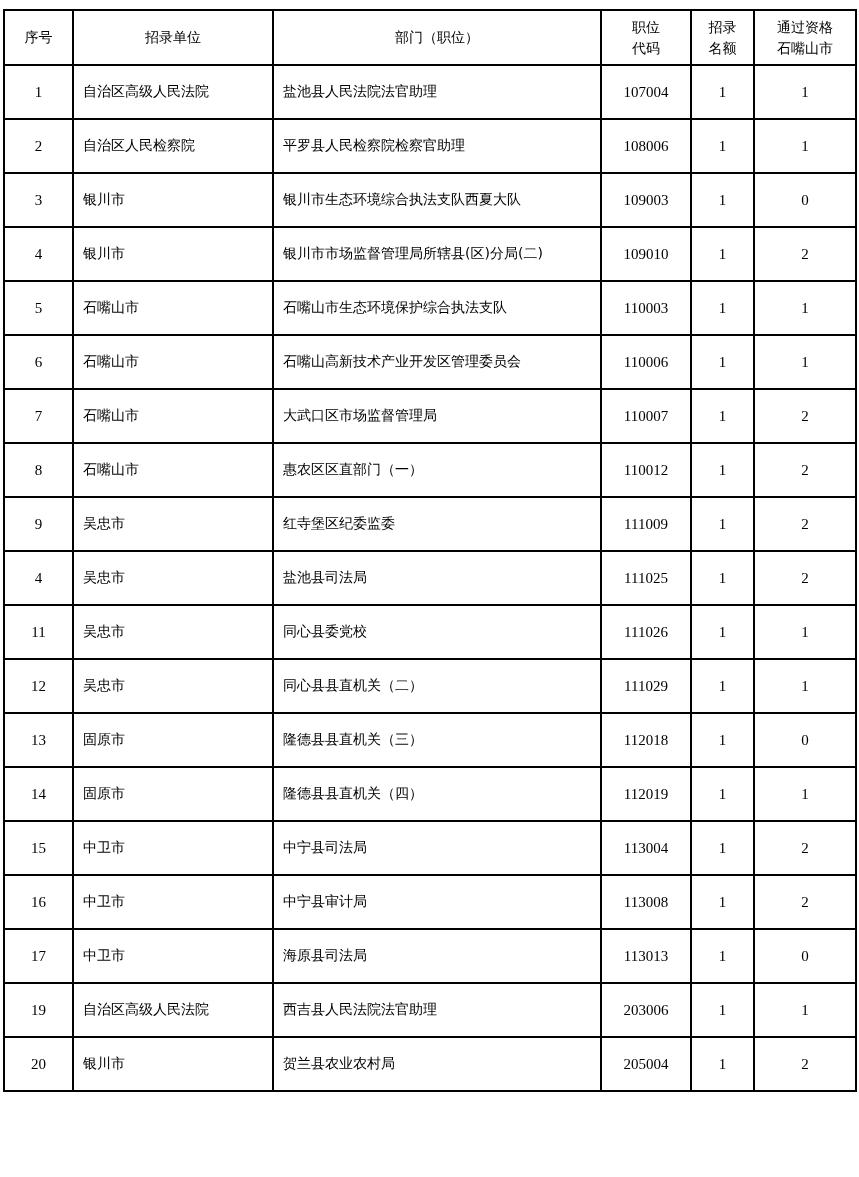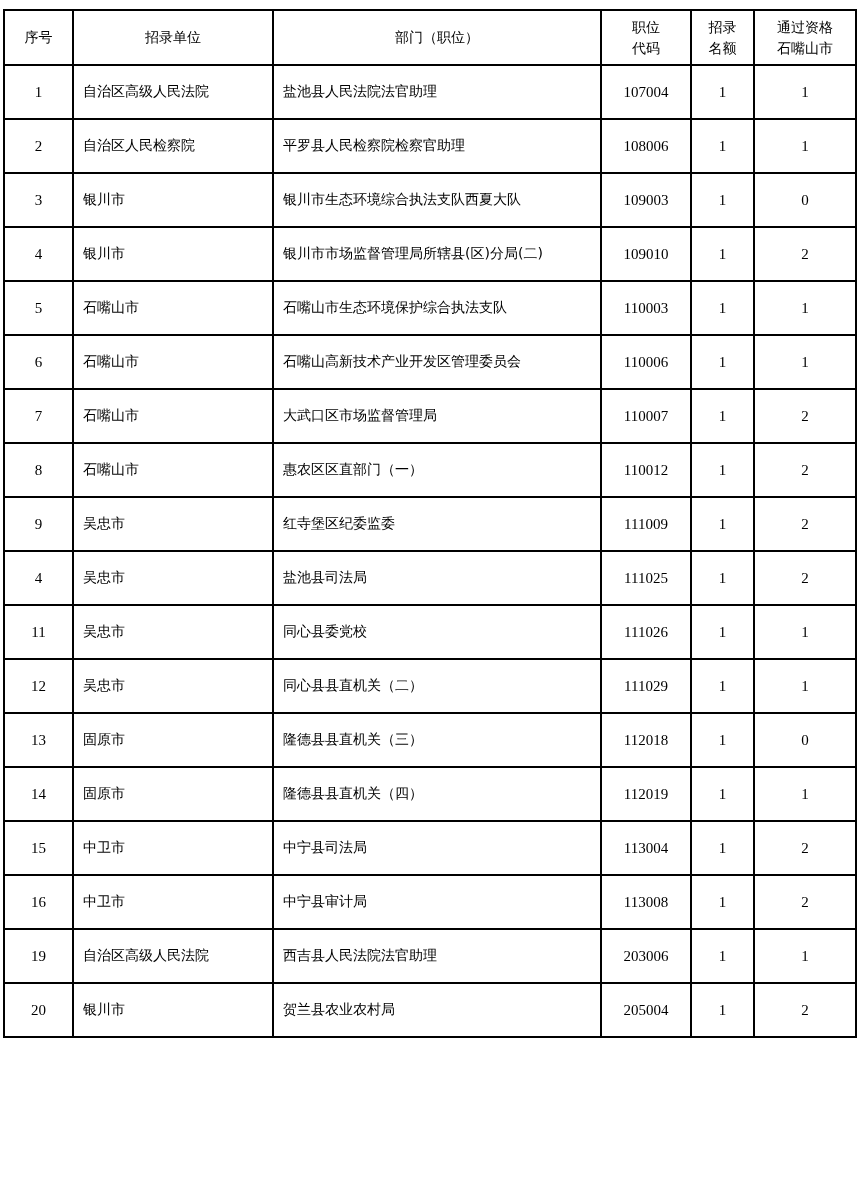--- a/index.html
+++ b/index.html
@@ -192,20 +192,28 @@
       </tr>
       <tr>
         <td class="num">16</td>
         <td class="txt">中卫市</td>
         <td class="txt">中宁县审计局</td>
         <td class="num">113008</td>
         <td class="num">1</td>
         <td class="num">2</td>
       </tr>
       <tr>
+        <td class="num">17</td>
+        <td class="txt">中卫市</td>
+        <td class="txt">海原县司法局</td>
+        <td class="num">113013</td>
+        <td class="num">1</td>
+        <td class="num">0</td>
+      </tr>
+      <tr>
         <td class="num">19</td>
         <td class="txt">自治区高级人民法院</td>
         <td class="txt">西吉县人民法院法官助理</td>
         <td class="num">203006</td>
         <td class="num">1</td>
         <td class="num">1</td>
       </tr>
       <tr>
         <td class="num">20</td>
         <td class="txt">银川市</td>

